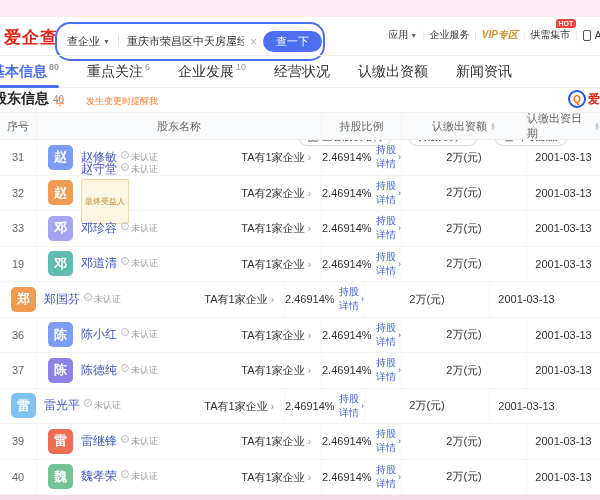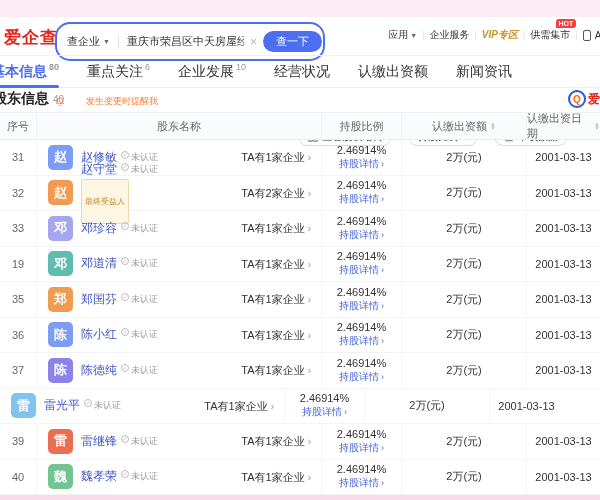--- a/index.html
+++ b/index.html
@@ -73,21 +73,21 @@
   .nline{display:flex;align-items:center;gap:4px;}
   .name{color:#4156c4;font-size:12px;cursor:pointer;}
   .verify{color:#9b9b9b;font-size:9px;display:flex;align-items:flex-start;gap:2px;}
   .v-ic{width:8px;height:8px;border:1px solid #bdbdbd;border-radius:50%;font-size:6px;color:#bdbdbd;
     display:flex;align-items:center;justify-content:center;line-height:1;}
   .badge{font-size:8px;color:#c08c2e;background:#fdf6e3;border:1px solid #ecd9a8;border-radius:2px;
     padding:16px 3px;width:fit-content;line-height:11px;}
   .companies{position:absolute;right:10px;top:50%;transform:translateY(-50%);color:#333;font-size:11px;
     display:flex;align-items:center;gap:3px;cursor:pointer;}
   .arr{color:#999;font-size:10px;}
-  .td-ratio{flex-direction:column;gap:1px;}
+  .td-ratio{flex-direction:row;gap:1px;}
   .detail{color:#4662d9;font-size:10px;display:flex;gap:2px;align-items:center;cursor:pointer;text-align:right;}
   .detail .arr{color:#4662d9;font-size:9px;}
 </style>
 </head>
 <body>
 
 <div class="strip-top"></div>
 
 <div class="header">
   <div class="logo">爱企查</div>
@@ -320,21 +320,20 @@
       <span class="detail">
         <span>持股详情</span>
         <span class="arr">›</span>
       </span>
     </div>
     <div class="td c3">2万(元)</div>
     <div class="td c4">2001-03-13</div>
   </div>
 
   <div class="trow">
-    <div class="td c0 td-no">35</div>
     <div class="td c1 td-name">
       <div class="avatar" style="background: rgb(240, 154, 82);">郑</div>
       <div class="nm-block">
         <div class="nline">
           <span class="name">郑国芬</span>
           <span class="verify">
             <span class="v-ic">✓</span>
             <span>未认证</span>
           </span>
         </div>

